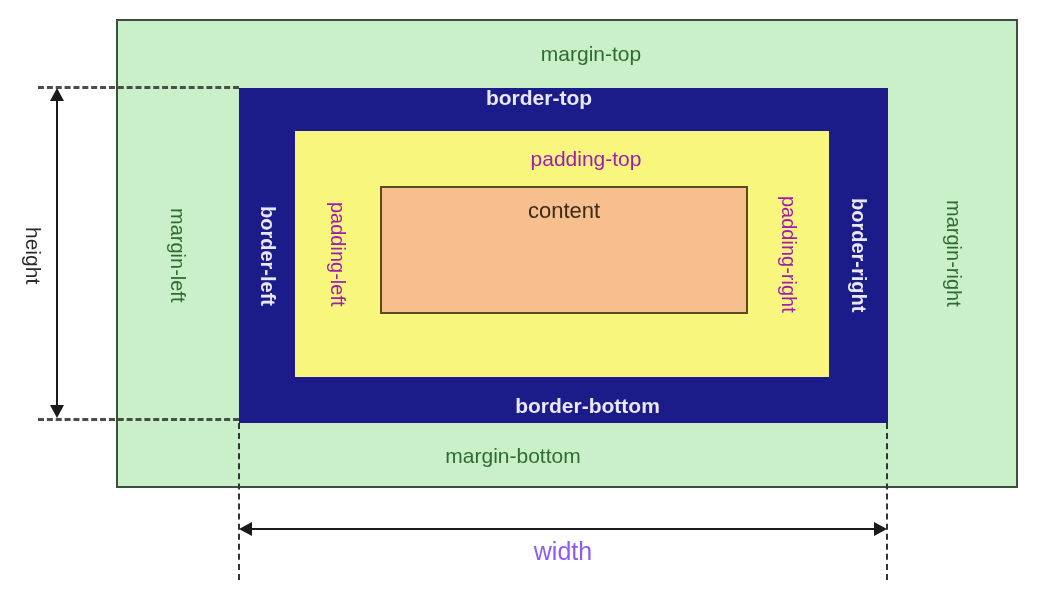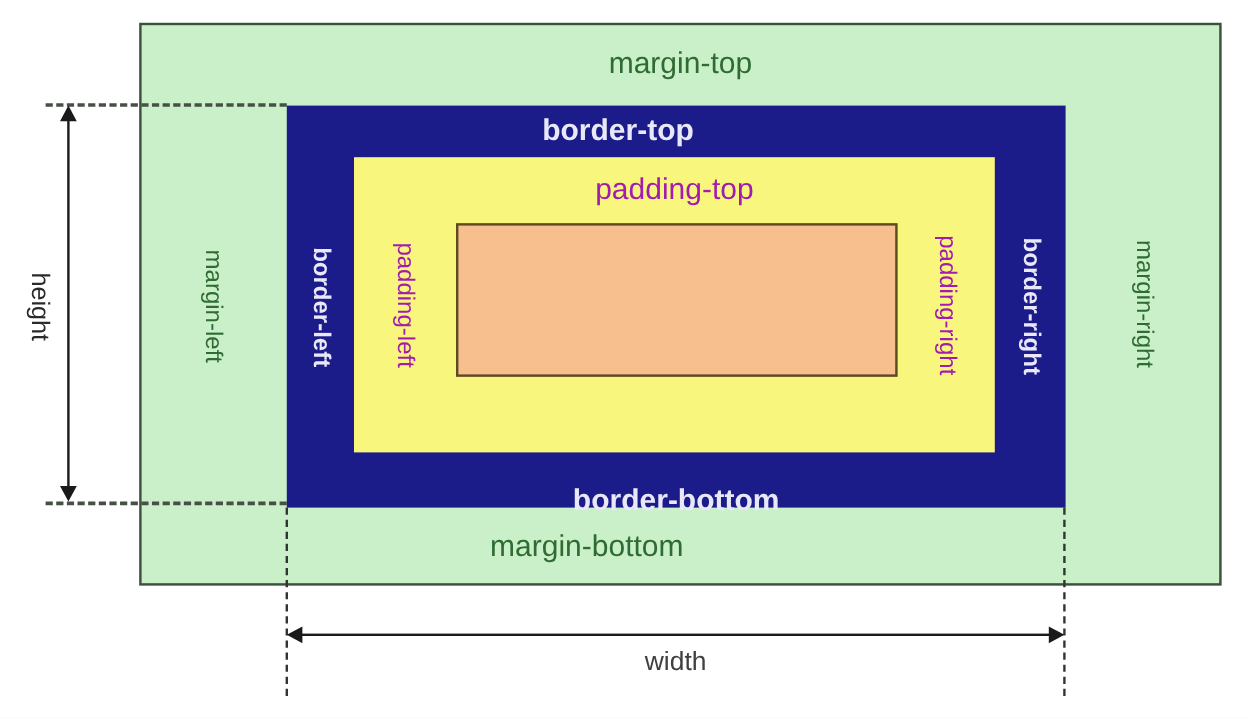--- a/index.html
+++ b/index.html
@@ -9,30 +9,30 @@
   }
   .abs{position:absolute;box-sizing:border-box;}
 
   
   .margin-box{left:116px;top:19px;width:902px;height:469px;background:#c9f0c9;border:2px solid #3d4f3d;}
   .border-box{left:239px;top:88px;width:649px;height:335px;background:#1b1b8a;}
   .padding-box{left:295px;top:131px;width:534px;height:246px;background:#f9f67e;}
   .content-box{left:380px;top:186px;width:368px;height:128px;background:#f6bf8d;border:2px solid #5d4a1f;}
 
   
-  .hlabel{display:flex;align-items:center;justify-content:center;font-size:25px;}
+  .hlabel{display:flex;align-items:center;justify-content:center;font-size:21px;margin-left:24px;}
   .lbl-margin{color:#2f6b33;}
   .lbl-border{color:#e8e8f8;font-weight:600;}
   .lbl-padding{color:#a21caf;}
   .lbl-content{color:#3b2b1b;font-size:22px;}
   .margin-top-strip   {left:116px;top:19px; width:902px;height:69px;}
-  .border-top-strip   {left:239px;top:88px; width:552px;height:43px;}
+  .border-top-strip   {left:239px;top:76px; width:552px;height:43px;}
   .padding-top-strip  {left:295px;top:131px;width:534px;height:55px;}
   .padding-bottom-strip{left:295px;top:314px;width:534px;height:63px;}
-  .border-bottom-strip{left:239px;top:399px;width:649px;height:36px;}
+  .border-bottom-strip{left:239px;top:388px;width:649px;height:36px;}
   .margin-bottom-strip{left:116px;top:423px;width:746px;height:65px;}
 
   
   .vlabel{display:flex;align-items:center;justify-content:center;
           writing-mode:vertical-rl;font-size:20px;}
   .margin-left-strip  {left:116px;top:88px; width:123px;height:335px;}
   .border-left-strip  {left:239px;top:88px; width:56px; height:335px;}
   .padding-left-strip {left:295px;top:131px;width:85px; height:246px;}
   .padding-right-strip{left:748px;top:131px;width:81px; height:246px;}
   .border-right-strip {left:829px;top:88px; width:59px; height:335px;}
@@ -54,21 +54,21 @@
   .tri{width:0;height:0;}
   .tri-up   {left:50px;top:88px; border-left:7px solid transparent;border-right:7px solid transparent;border-bottom:13px solid #1a1a1a;}
   .tri-down {left:50px;top:405px;border-left:7px solid transparent;border-right:7px solid transparent;border-top:13px solid #1a1a1a;}
   .tri-left {left:239px;top:522px;border-top:7px solid transparent;border-bottom:7px solid transparent;border-right:13px solid #1a1a1a;}
   .tri-right{left:874px;top:522px;border-top:7px solid transparent;border-bottom:7px solid transparent;border-left:13px solid #1a1a1a;}
 
   .height-label-strip{left:14px;top:88px;width:38px;height:335px;
     display:flex;align-items:center;justify-content:center;
     writing-mode:vertical-rl;font-size:21px;color:#2a2a2a;}
   .width-label-strip{left:239px;top:534px;width:648px;height:34px;
-    display:flex;align-items:center;justify-content:center;font-size:22px;color:#404040;}
+    display:flex;align-items:center;justify-content:center;font-size:25px;color:#8b5cf6;}
 </style>
 </head>
 <body>
 
 <div id="canvas">
 
   <div class="abs margin-box"></div>
   <div class="abs border-box"></div>
   <div class="abs padding-box"></div>
   <div class="abs content-box"></div>
@@ -79,20 +79,23 @@
   <div class="abs hlabel lbl-border border-bottom-strip">border-bottom</div>
   <div class="abs hlabel lbl-margin margin-bottom-strip">margin-bottom</div>
 
   <div class="abs vlabel lbl-margin margin-left-strip">margin-left</div>
   <div class="abs vlabel lbl-border border-left-strip">border-left</div>
   <div class="abs vlabel lbl-padding padding-left-strip">padding-left</div>
   <div class="abs vlabel lbl-padding padding-right-strip">padding-right</div>
   <div class="abs vlabel lbl-border border-right-strip">border-right</div>
   <div class="abs vlabel lbl-margin margin-right-strip">margin-right</div>
 
+  <div class="abs content-label-wrap">
+    <span class="lbl-content">content</span>
+  </div>
 
   <div class="abs dash-h guide-top"></div>
   <div class="abs dash-h guide-bottom"></div>
   <div class="abs height-line"></div>
   <div class="abs tri tri-up"></div>
   <div class="abs tri tri-down"></div>
   <div class="abs height-label-strip">height</div>
 
   <div class="abs dash-v guide-wleft"></div>
   <div class="abs dash-v guide-wright"></div>

